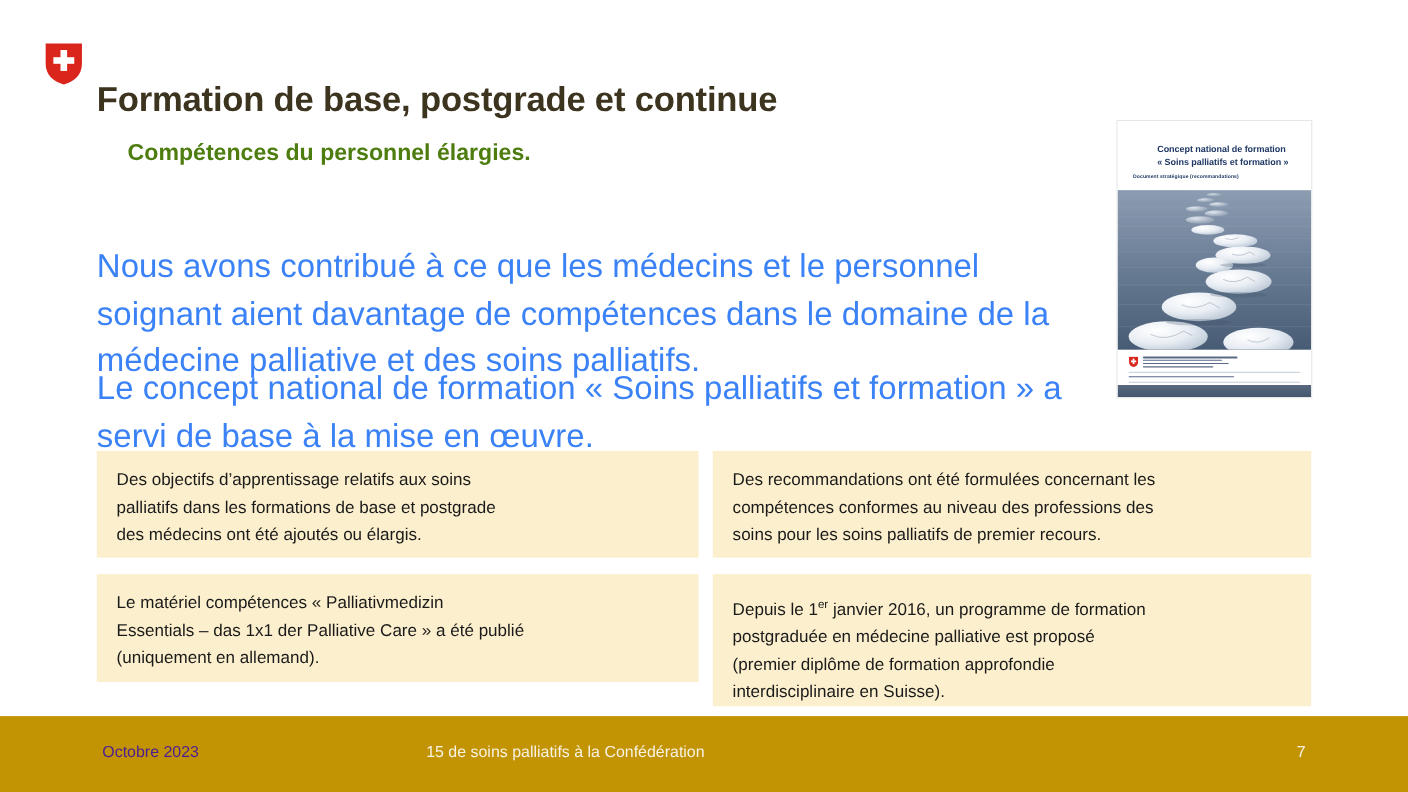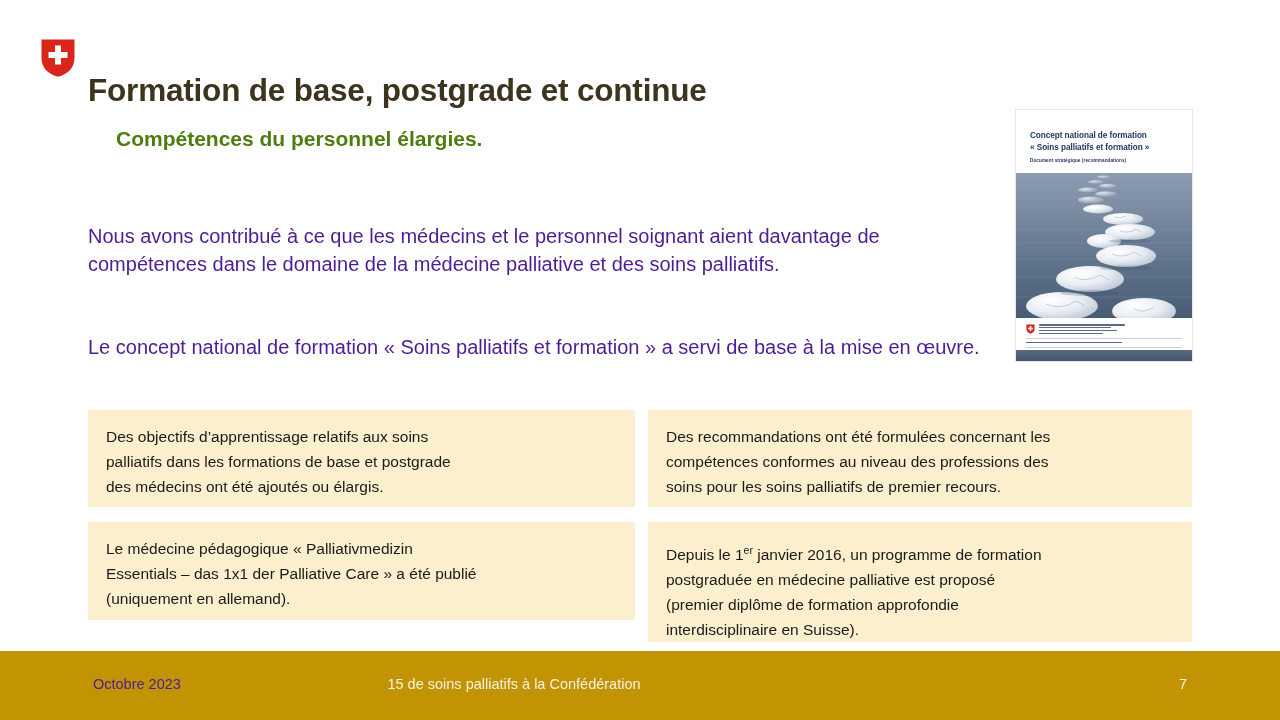--- a/index.html
+++ b/index.html
@@ -51,22 +51,22 @@
     color: #4d7c0f;
     line-height: 1.25;
     margin-left: 28px;
   }
 
   
   .body-text {
     position: absolute;
     left: 88px;
     width: 905px;
-    font-size: 20px;
-    color: #4c1d95;
+    font-size: 30px;
+    color: #3b82f6;
     line-height: 1.42;
   }
   .body-text.p1 { top: 222px; }
   .body-text.p2 { top: 333px; }
 
   
   .fact-box {
     position: absolute;
     background: #FCEFCD;
     font-size: 15.5px;
@@ -103,20 +103,21 @@
     height: 63px;
     background: #ffffff;
     padding: 20px 14px 0 14px;
   }
   .brochure-title {
     font-size: 8.2px;
     font-weight: bold;
     color: #1F3864;
     line-height: 1.42;
     letter-spacing: -0.05px;
+    margin-left: 22px;
   }
   .brochure-sub {
     margin-top: 5px;
     font-size: 4.6px;
     font-weight: bold;
     color: #1F3864;
     letter-spacing: 0.1px;
   }
   .brochure-photo {
     position: absolute;
@@ -210,21 +211,21 @@
     <div class="line">soins pour les soins palliatifs de premier recours.</div>
   </div>
 
   <div class="fact-box box-tl">
     <div class="line">Des objectifs d’apprentissage relatifs aux soins</div>
     <div class="line">palliatifs dans les formations de base et postgrade</div>
     <div class="line">des médecins ont été ajoutés ou élargis.</div>
   </div>
 
   <div class="fact-box box-bl">
-    <div class="line">Le médecine pédagogique  « Palliativmedizin</div>
+    <div class="line">Le matériel compétences  « Palliativmedizin</div>
     <div class="line">Essentials – das 1x1 der Palliative Care » a été publié</div>
     <div class="line">(uniquement en allemand).</div>
   </div>
 
   <div class="fact-box box-br">
     <div class="line"><span>Depuis le 1</span><sup>er</sup><span> janvier 2016, un programme de formation</span></div>
     <div class="line">postgraduée en médecine palliative est proposé</div>
     <div class="line">(premier diplôme de formation approfondie</div>
     <div class="line">interdisciplinaire en Suisse).</div>
   </div>

